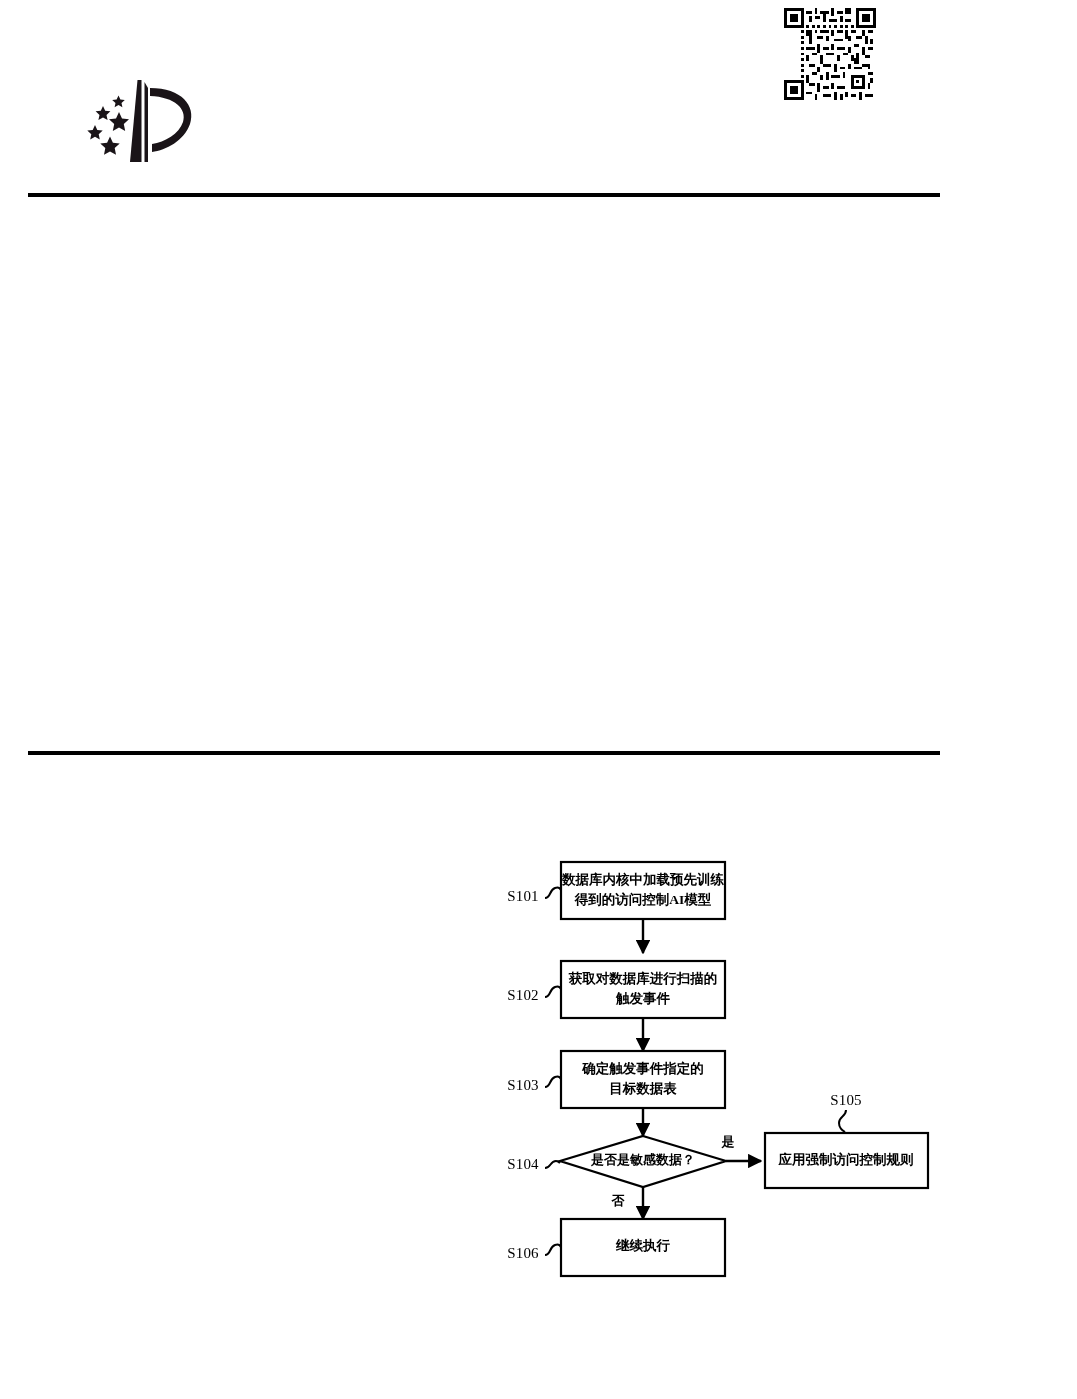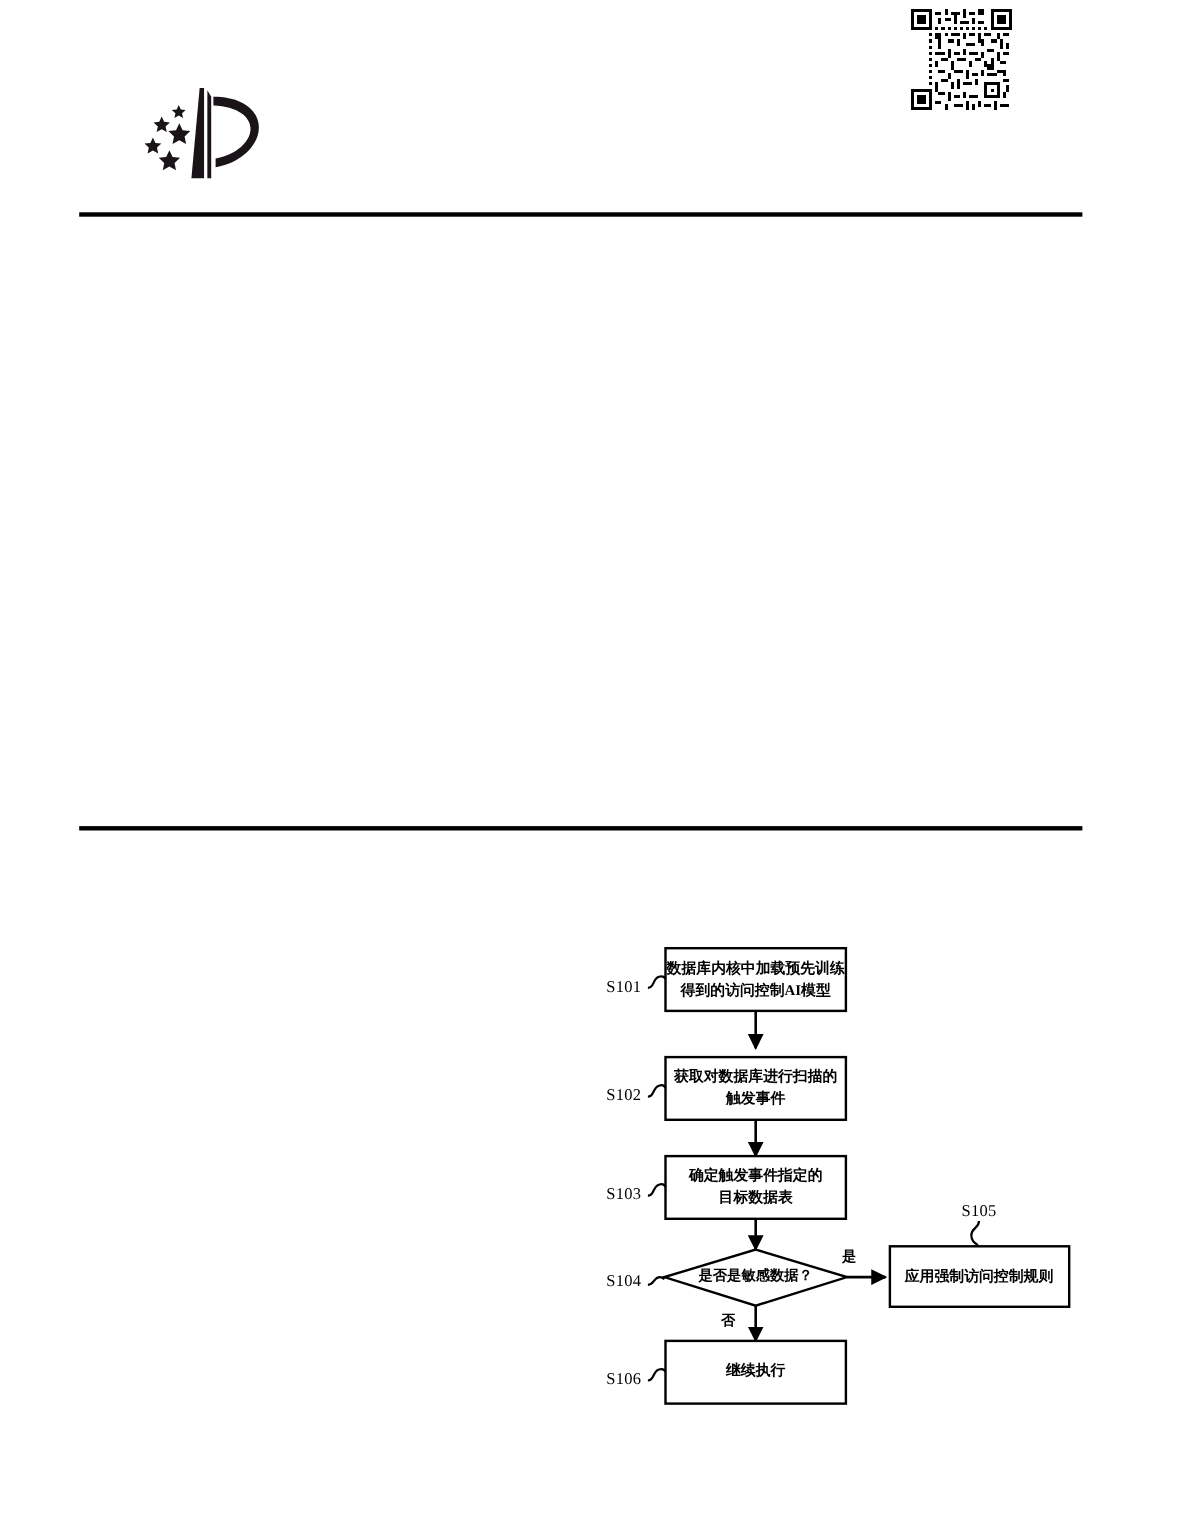--- a/index.html
+++ b/index.html
@@ -5,21 +5,21 @@
 <style>
   html,body{margin:0;padding:0;}
   body{
     width:1077px;height:1399px;
     background:#ffffff;
     font-family:"Liberation Serif", serif;
     position:relative;
     overflow:hidden;
     -webkit-font-smoothing:antialiased;
   }
-  .page{position:absolute;inset:0;margin-left:44px;}
+  .page{position:absolute;inset:0;}
 
   
   .logo{
     position:absolute;left:78px;top:78px;width:126px;height:92px;
   }
   .qr{
     position:absolute;left:775px;top:8px;width:110px;height:92px;
   }
 
   

